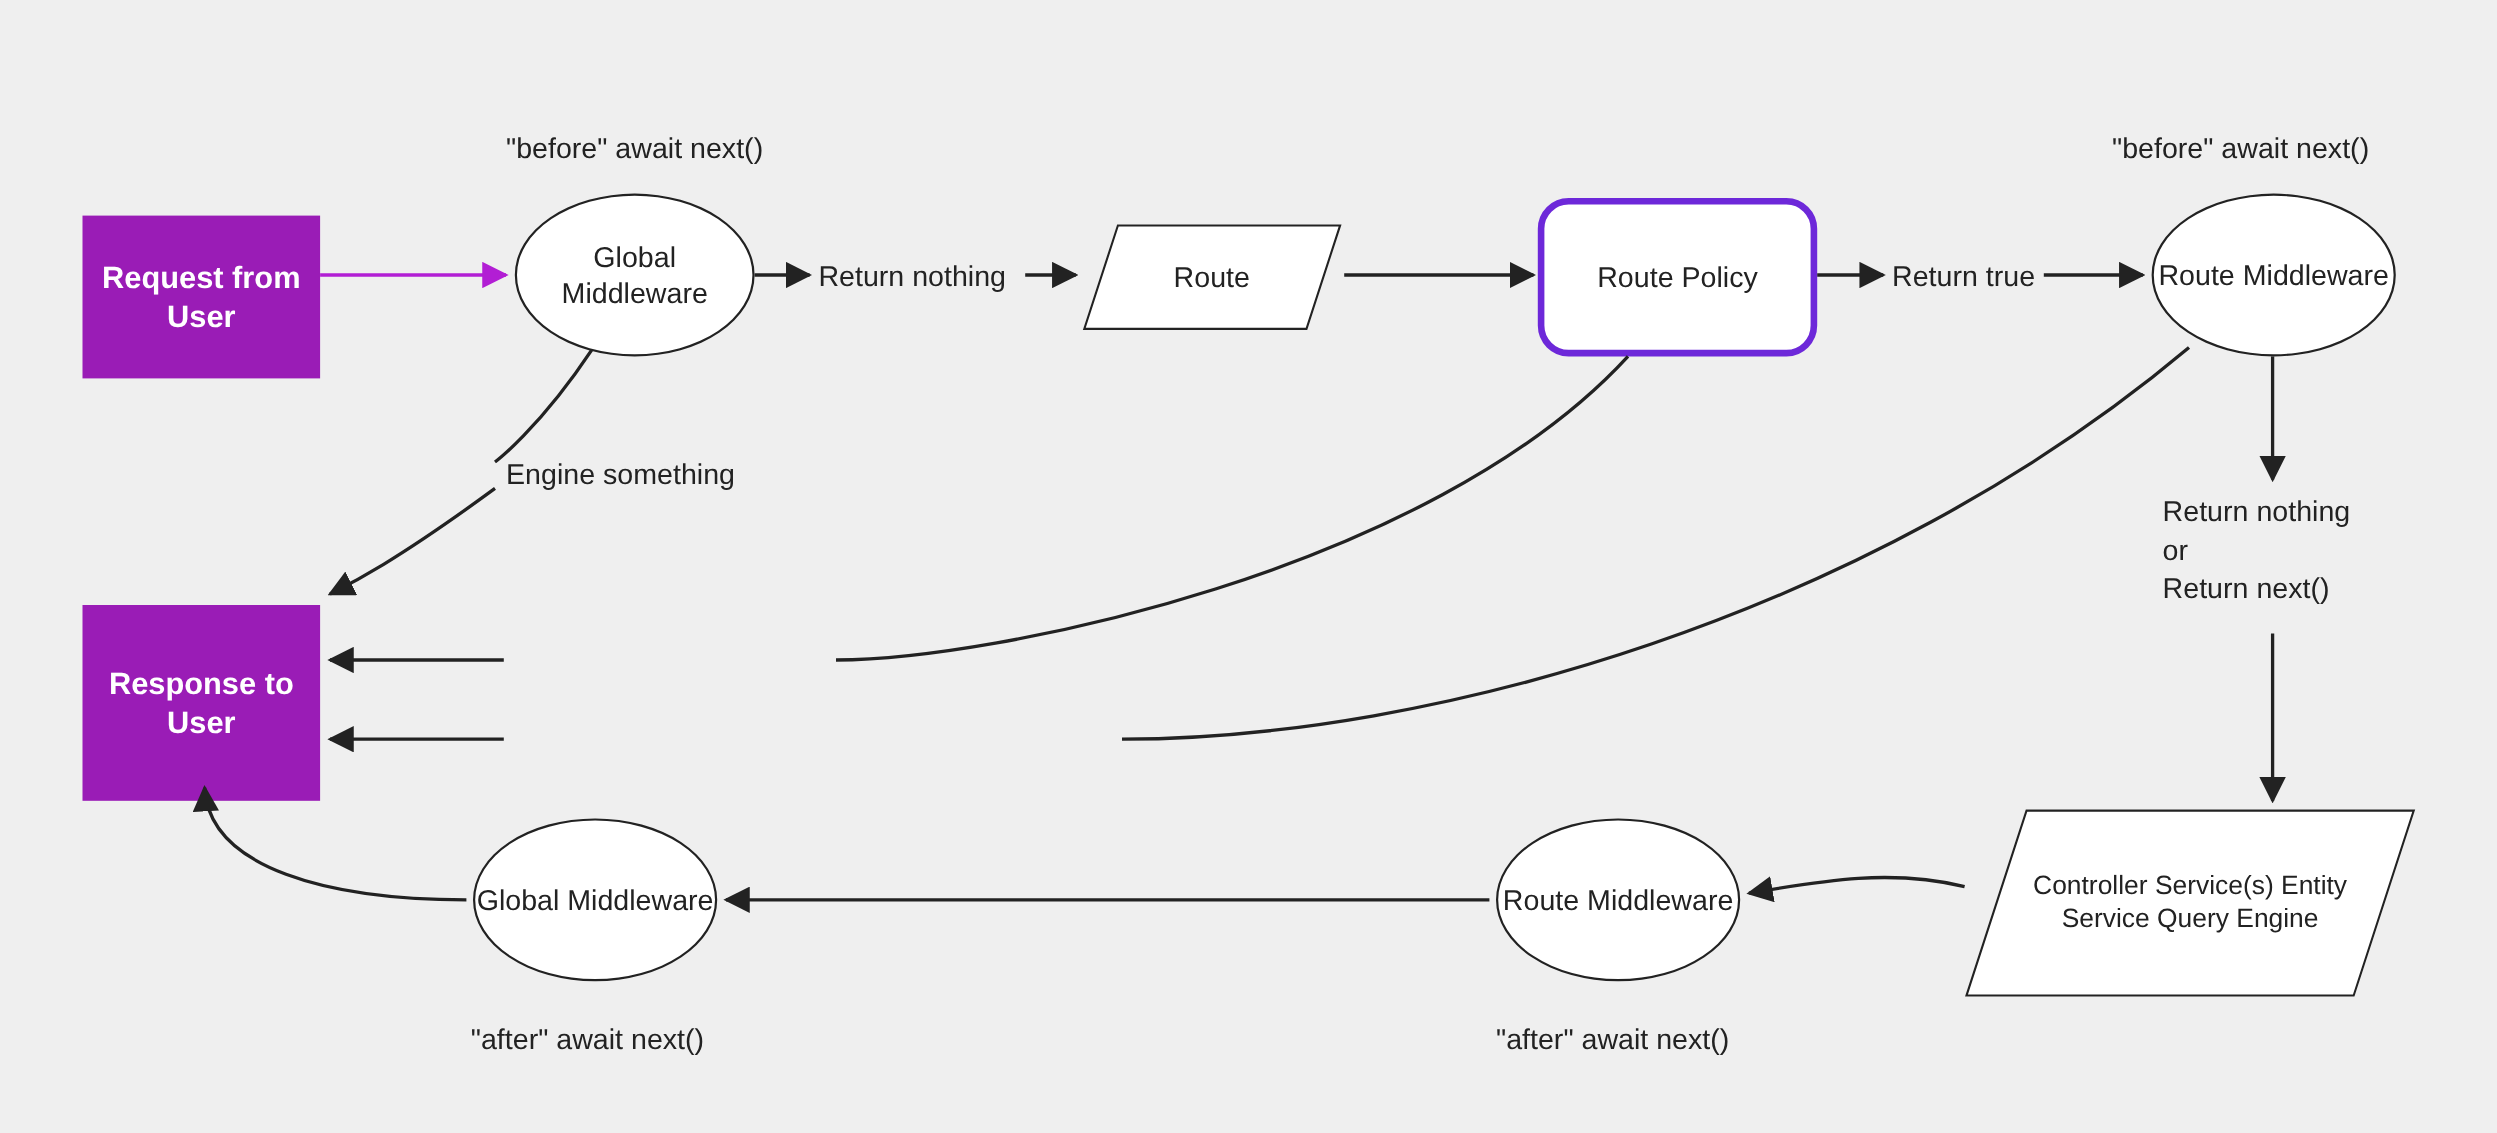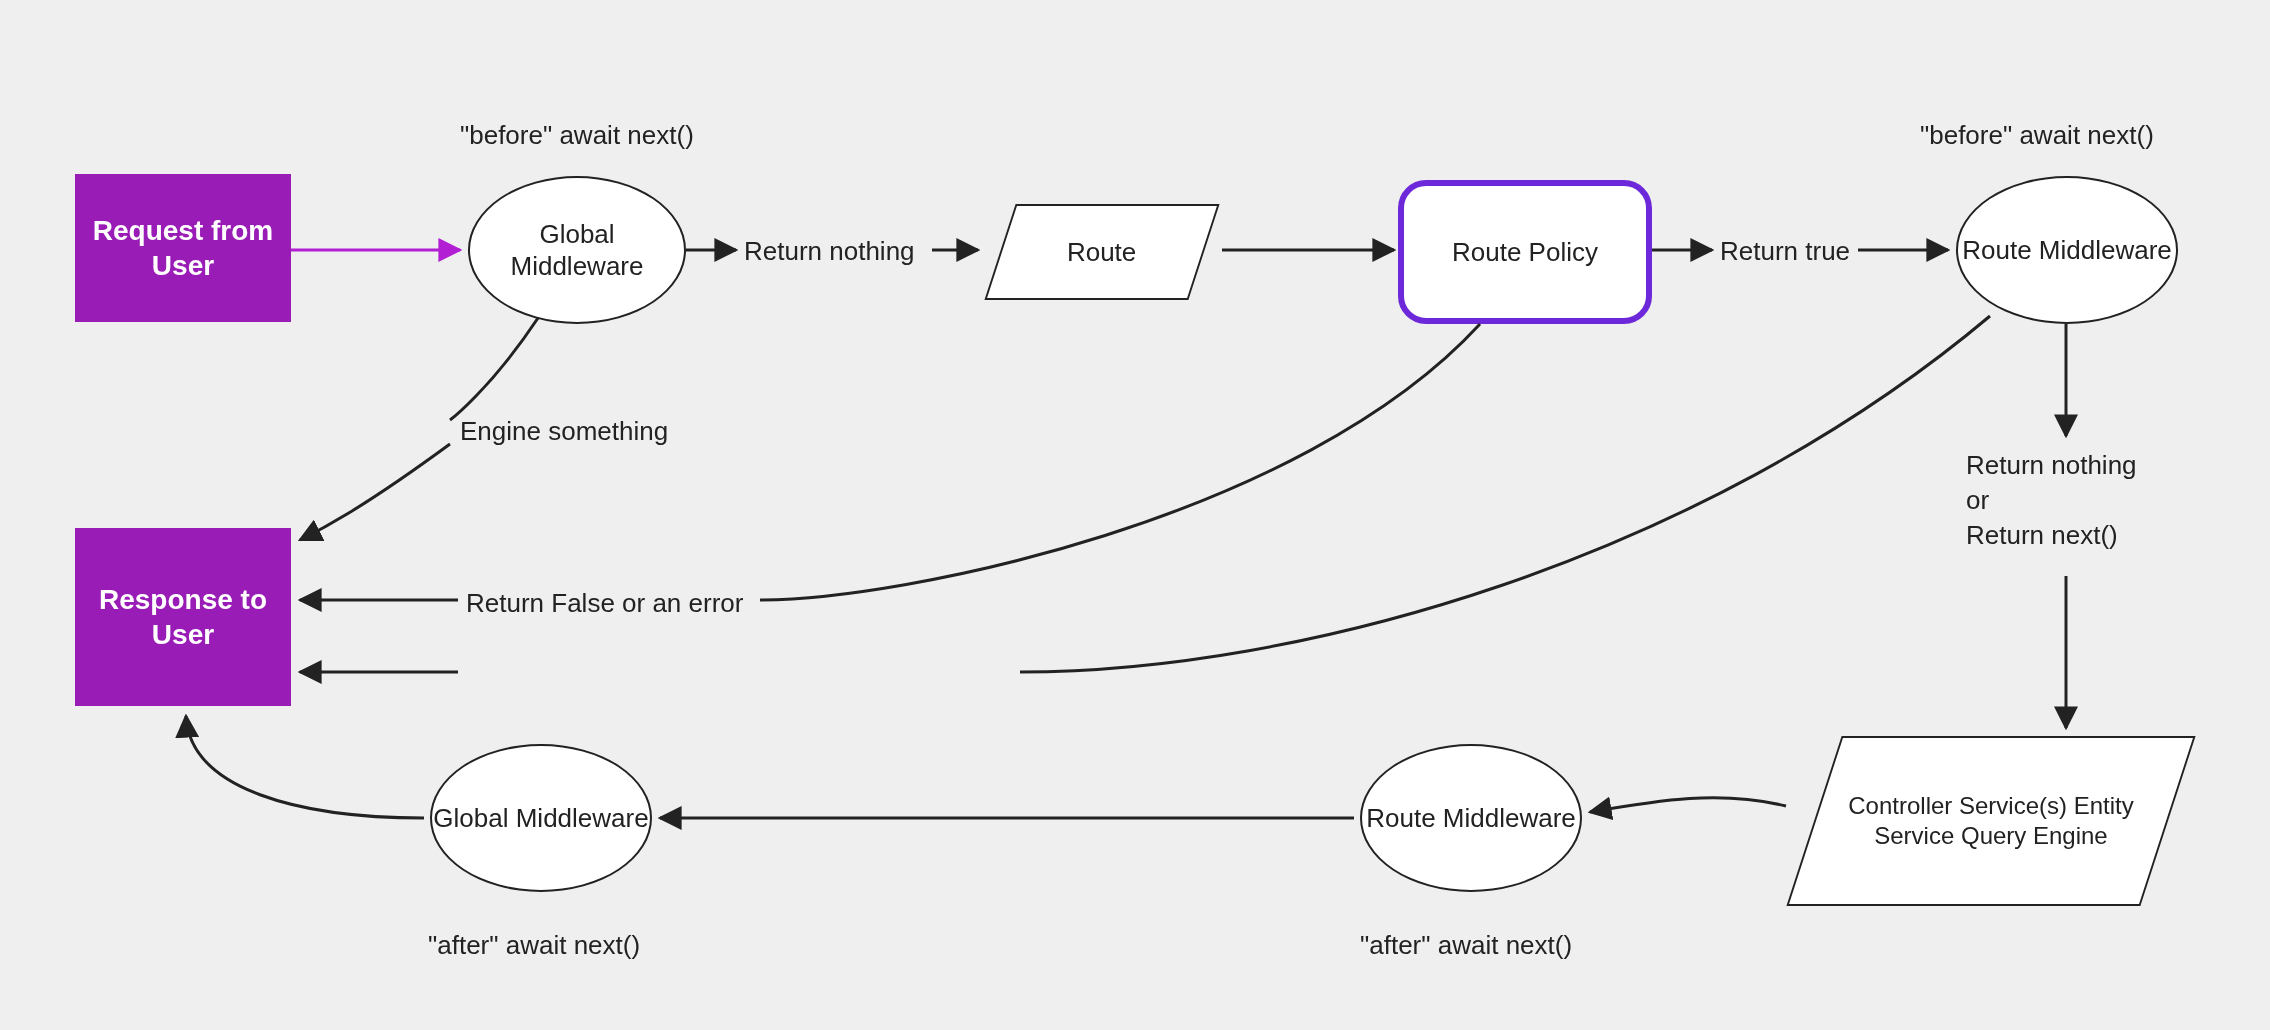--- a/index.html
+++ b/index.html
@@ -26,21 +26,21 @@
     box-sizing: border-box;
     display: flex;
     align-items: center;
     justify-content: center;
     text-align: center;
     font-size: 26px;
     line-height: 1.25;
     color: #222;
     background: #fff;
   }
-  .node.rect   { border: 2px solid #222; }
+  .node.rect   { border: 2px solid #222; margin-top: 22px; }
   .node.rrect  { border: 6px solid #6d28d9; border-radius: 28px; }
   .node.ellipse{ border: 2px solid #222; border-radius: 50%; }
   .node.purple { background: #9a1cb6; color: #fff; font-weight: 700; border: none; font-size: 28px; }
   .node.parallelogram {
     border: 2px solid #222;
     transform: skewX(-18deg);
   }
   .node.parallelogram > span { transform: skewX(18deg); display: inline-block; }
 
   .label {
@@ -108,21 +108,20 @@
   <div class="label" style="left:428px; top:928px;">"after" await next()</div>
 
   <div class="label" style="left:1360px; top:928px;">"after" await next()</div>
 
   <div class="label" style="left:744px; top:234px;">Return nothing</div>
 
   <div class="label" style="left:1720px; top:234px;text-align:center;">Return true</div>
 
   <div class="label" style="left:460px; top:414px;">Engine something</div>
 
-  <div class="label" style="left:466px; top:586px;">Return False or an error</div>
 
 
   <div class="label" style="left:1966px; top:448px;">Return nothing
 or
 Return next()</div>
 
   <svg class="wires">
     <defs>
       <marker id="arrow" viewBox="0 0 10 10" refX="9" refY="5" markerWidth="8" markerHeight="8" orient="auto-start-reverse">
         <path d="M 0 0 L 10 5 L 0 10 z" fill="#222"></path>

